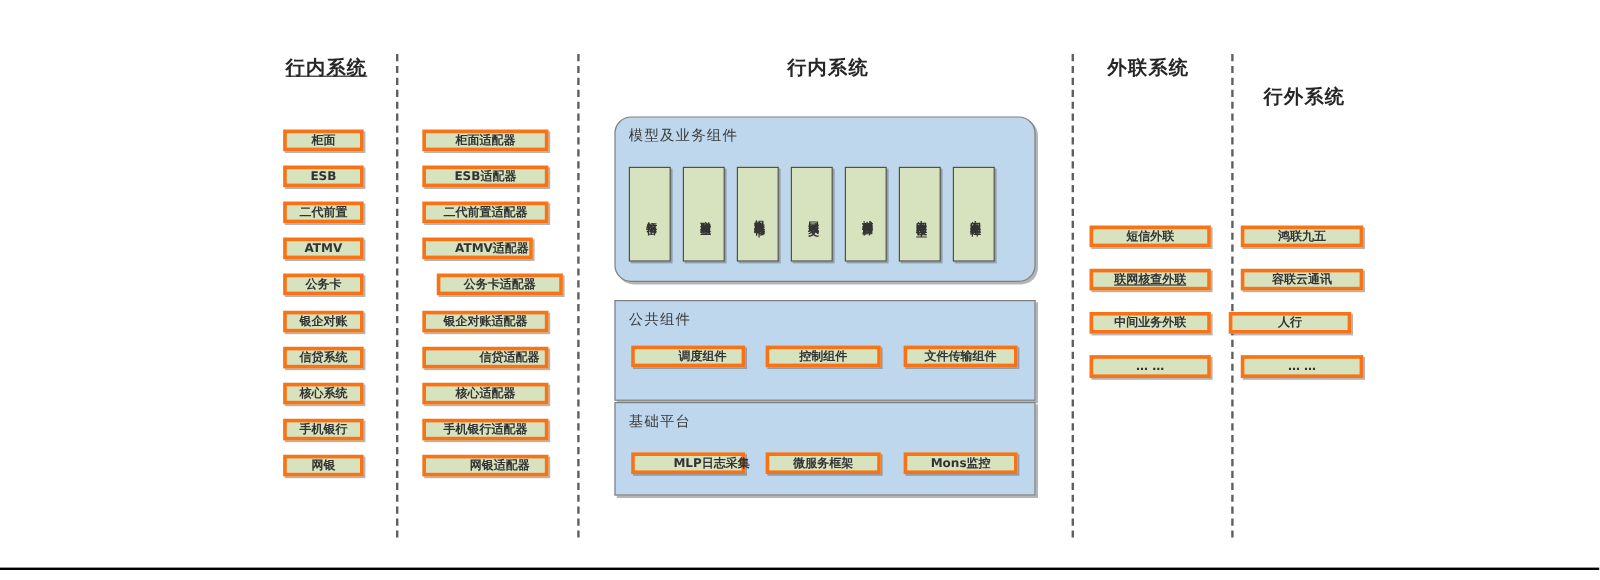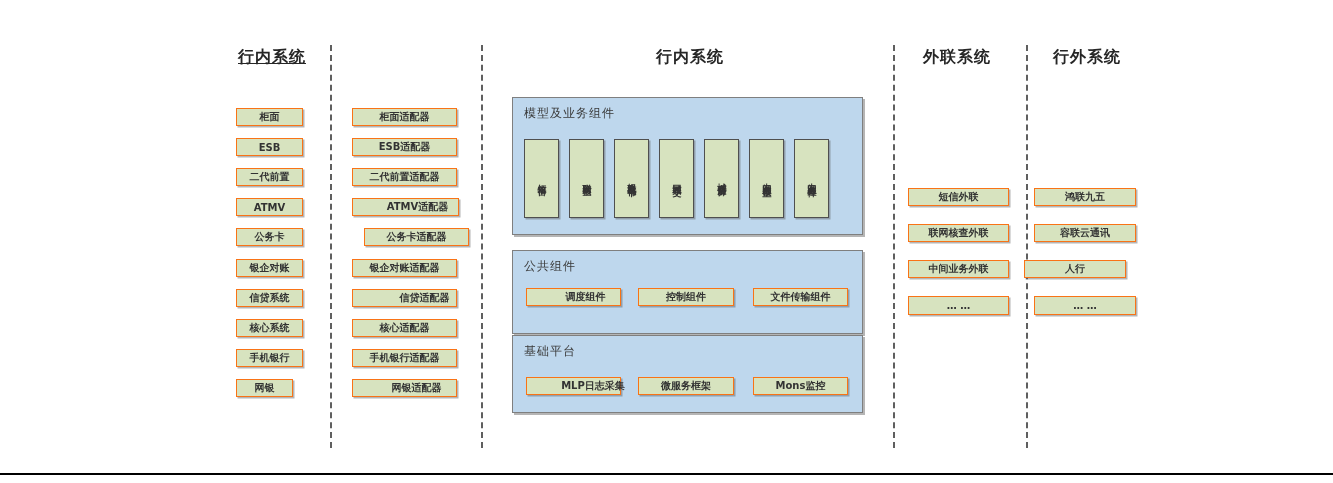--- a/index.html
+++ b/index.html
@@ -29,21 +29,21 @@
     position: absolute;
     top: 45px;
     height: 403px;
     width: 0;
     border-left: 2px dashed #5f5f5f;
   }
   .gbox {
     position: absolute;
     height: 18px;
     background: #d7e3bf;
-    border: 1px solid #f97316;
+    border: 3px solid #f97316;
     box-shadow: 1.5px 1.5px 0 rgba(90,90,90,0.45);
     display: flex;
     align-items: center;
     justify-content: center;
     font-size: 10px;
     font-weight: bold;
     color: #333333;
     box-sizing: border-box;
     white-space: nowrap;
   }
@@ -95,50 +95,50 @@
   }
 </style>
 </head>
 <body>
 
 <div class="canvas">
 
   <div class="col-header" style="left:212px;width:120px;text-decoration:underline;">行内系统</div>
   <div class="col-header" style="left:610px;width:160px;">行内系统</div>
   <div class="col-header" style="left:897px;width:120px;">外联系统</div>
-  <div class="col-header" style="left:1027px;width:120px;">行外系统</div>
+  <div class="col-header" style="left:1027px;width:120px;margin-top:24px;">行外系统</div>
 
   <div class="vdash" style="left:330px;"></div>
   <div class="vdash" style="left:481px;"></div>
   <div class="vdash" style="left:893px;"></div>
   <div class="vdash" style="left:1026px;"></div>
 
   <div class="gbox" style="left:236px;top:108px;width:67px;">柜面</div>
   <div class="gbox" style="left:236px;top:138px;width:67px;">ESB</div>
   <div class="gbox" style="left:236px;top:168px;width:67px;">二代前置</div>
   <div class="gbox" style="left:236px;top:198px;width:67px;">ATMV</div>
   <div class="gbox" style="left:236px;top:228px;width:67px;">公务卡</div>
   <div class="gbox" style="left:236px;top:259px;width:67px;">银企对账</div>
   <div class="gbox" style="left:236px;top:289px;width:67px;">信贷系统</div>
   <div class="gbox" style="left:236px;top:319px;width:67px;">核心系统</div>
   <div class="gbox" style="left:236px;top:349px;width:67px;">手机银行</div>
-  <div class="gbox" style="left:236px;top:379px;width:57px;">网银</div>
+  <div class="gbox" style="left:236px;top:379px;width:67px;">网银</div>
 
   <div class="gbox" style="left:352px;top:108px;width:105px;">柜面适配器</div>
   <div class="gbox" style="left:352px;top:138px;width:105px;">ESB适配器</div>
   <div class="gbox" style="left:352px;top:168px;width:105px;">二代前置适配器</div>
-  <div class="gbox" style="left:352px;top:198px;width:107px;padding-left:24px;">ATMV适配器</div>
+  <div class="gbox" style="left:352px;top:198px;width:92px;padding-left:24px;">ATMV适配器</div>
   <div class="gbox" style="left:352px;top:228px;width:105px;margin-left:12px;">公务卡适配器</div>
   <div class="gbox" style="left:352px;top:259px;width:105px;">银企对账适配器</div>
   <div class="gbox" style="left:352px;top:289px;width:105px;padding-left:40px;">信贷适配器</div>
   <div class="gbox" style="left:352px;top:319px;width:105px;">核心适配器</div>
   <div class="gbox" style="left:352px;top:349px;width:105px;">手机银行适配器</div>
   <div class="gbox" style="left:352px;top:379px;width:105px;padding-left:24px;">网银适配器</div>
 
-  <div class="bluebox" style="top:97px;height:138px;">
+  <div class="bluebox" style="top:97px;height:138px;border-radius:14px;">
     <div class="section-label">模型及业务组件</div>
     <div class="vbox" style="left:11px;">短信平台</div>
     <div class="vbox" style="left:56px;">联网核查</div>
     <div class="vbox" style="left:101px;">银联及银行卡</div>
     <div class="vbox" style="left:146px;">同城票交</div>
     <div class="vbox" style="left:191px;">城商行清算</div>
     <div class="vbox" style="left:236px;">中间业务模型</div>
     <div class="vbox" style="left:281px;">中间业务组件</div>
   </div>
 
@@ -150,21 +150,21 @@
   </div>
 
   <div class="bluebox" style="top:335px;height:78px;">
     <div class="section-label">基础平台</div>
     <div class="gbox" style="left:13px;top:41px;width:95px;padding-left:39px;">MLP日志采集</div>
     <div class="gbox" style="left:125px;top:41px;width:96px;">微服务框架</div>
     <div class="gbox" style="left:240px;top:41px;width:95px;">Mons监控</div>
   </div>
 
   <div class="gbox" style="left:908px;top:188px;width:101px;">短信外联</div>
-  <div class="gbox" style="left:908px;top:224px;width:101px;">联网核查外联</div>
+  <div class="gbox" style="left:908px;top:224px;width:101px;text-decoration:underline;">联网核查外联</div>
   <div class="gbox" style="left:908px;top:260px;width:101px;">中间业务外联</div>
   <div class="gbox" style="left:908px;top:296px;width:101px;height:19px;">… …</div>
 
   <div class="gbox" style="left:1034px;top:188px;width:102px;">鸿联九五</div>
   <div class="gbox" style="left:1034px;top:224px;width:102px;">容联云通讯</div>
   <div class="gbox" style="left:1024px;top:260px;width:102px;">人行</div>
   <div class="gbox" style="left:1034px;top:296px;width:102px;height:19px;">… …</div>
 
   <div class="bottom-line"></div>
 

